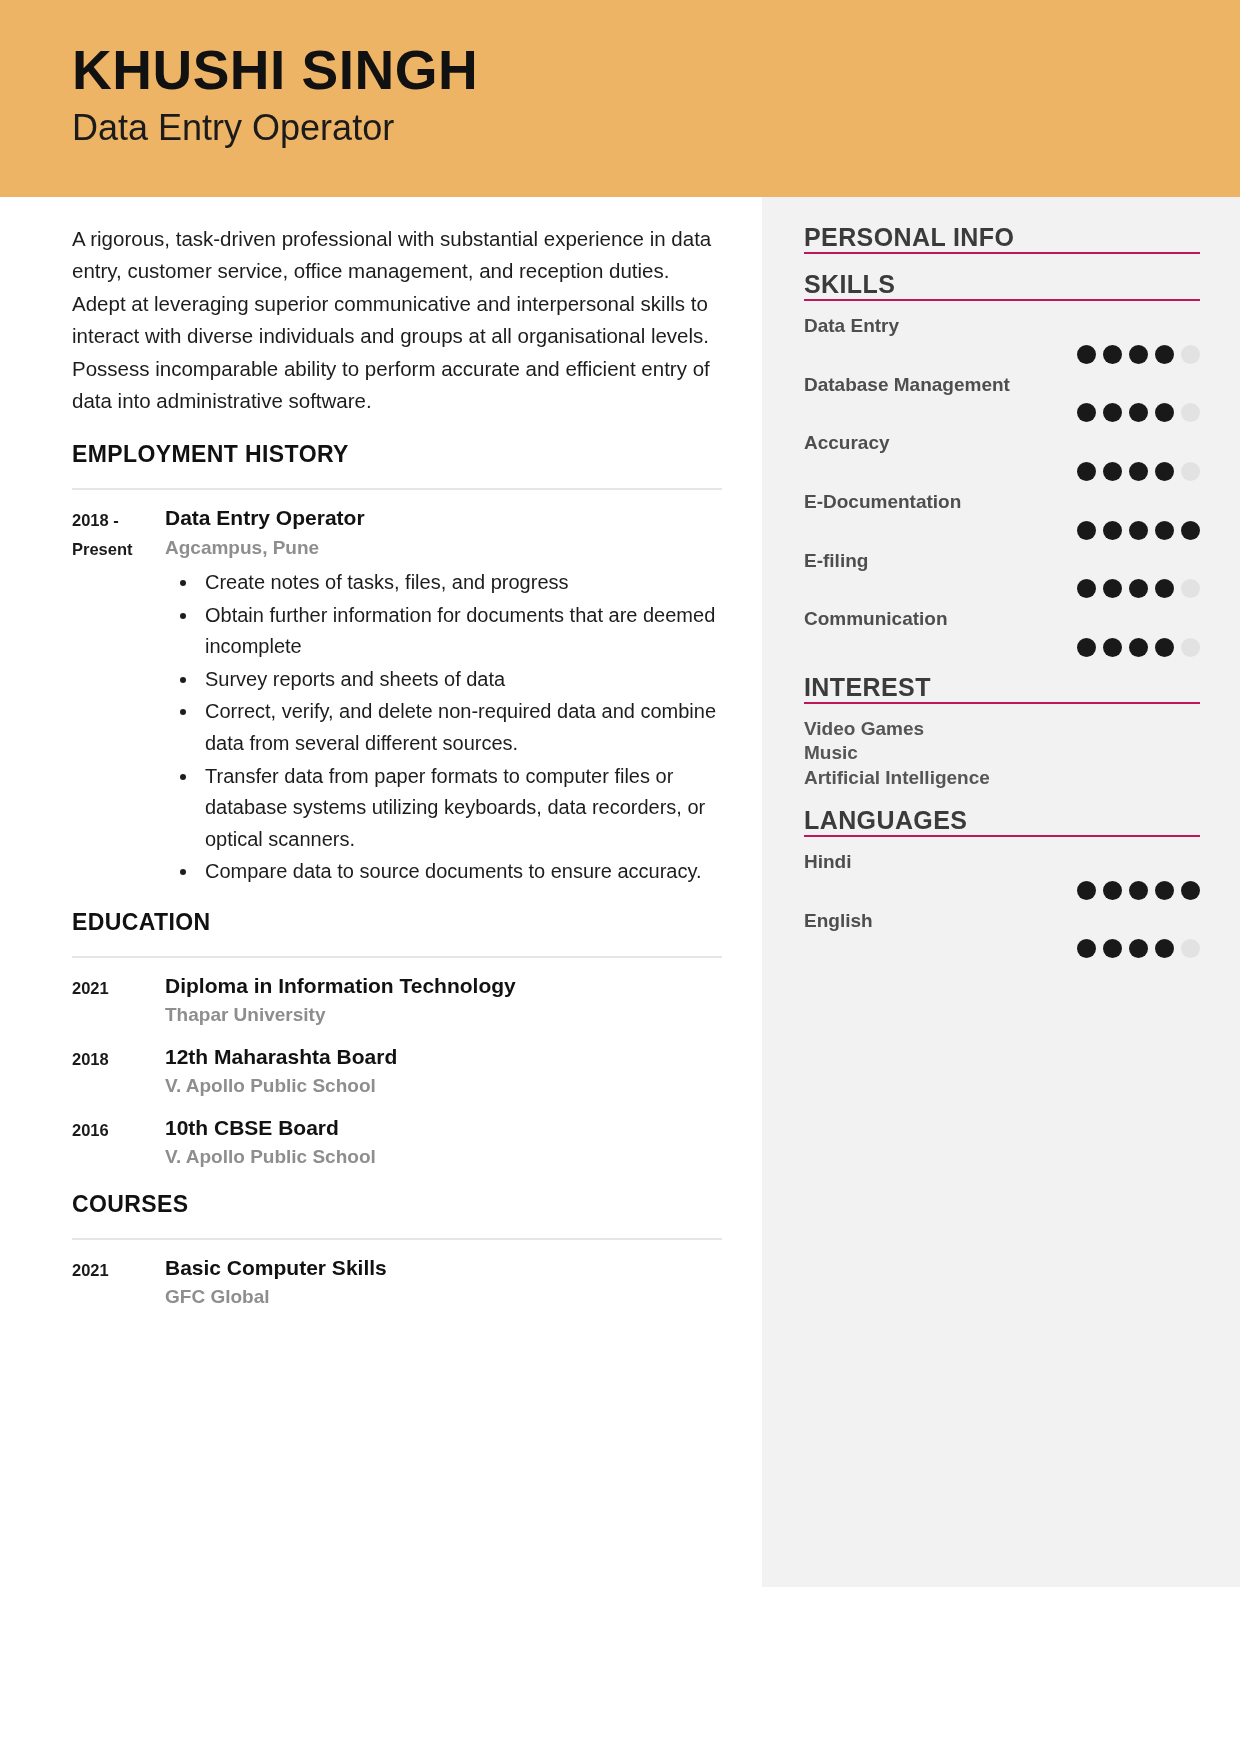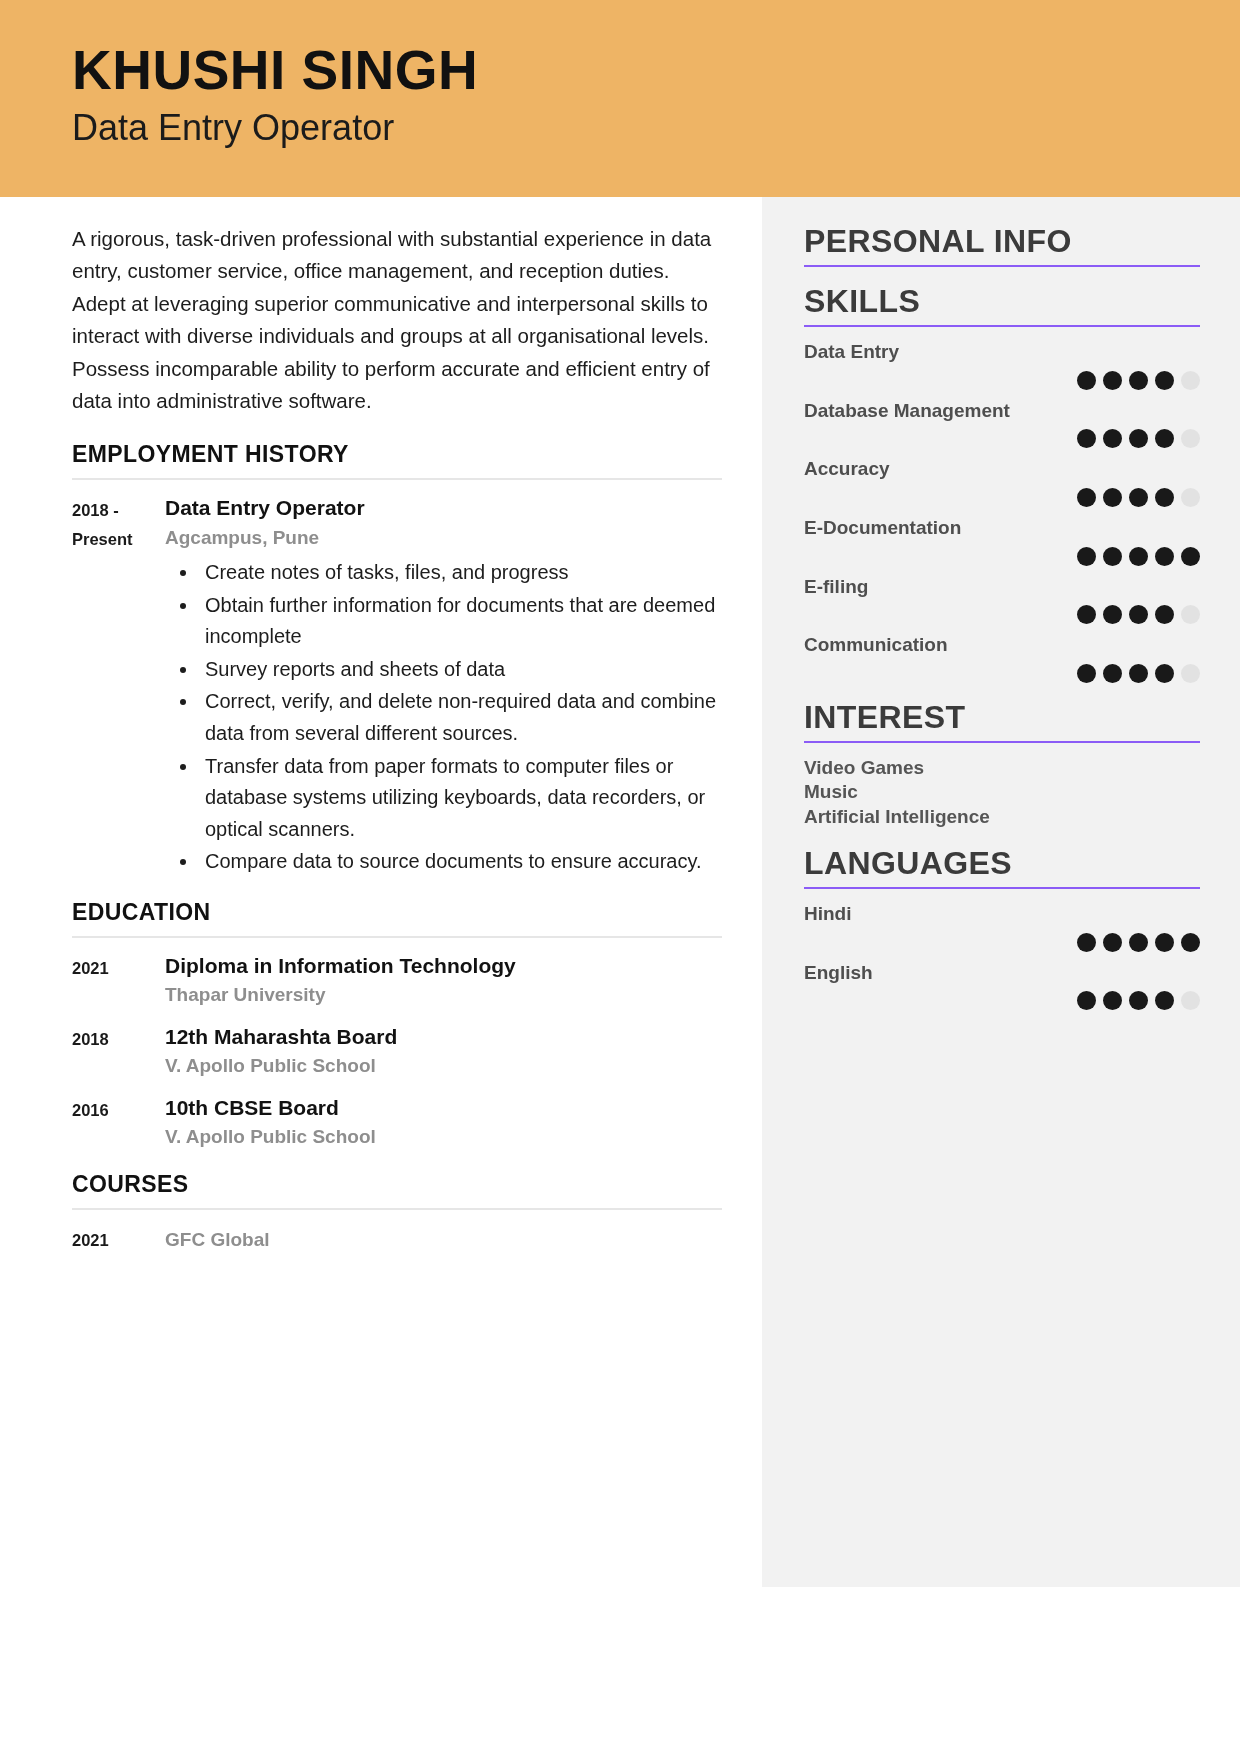--- a/index.html
+++ b/index.html
@@ -62,21 +62,21 @@
     color: #1d1d1d;
     margin-bottom: 24px;
   }
 
   
   .sec-head {
     font-size: 23px;
     font-weight: 700;
     letter-spacing: 0.4px;
     color: #111111;
-    padding-bottom: 10px;
+    padding-bottom: 20px;
     border-bottom: 2px solid #e6e6e6;
     margin-bottom: 14px;
   }
   .sec-block { margin-bottom: 20px; }
 
   
   .entry { display: flex; margin-bottom: 14px; }
   .entry-date {
     width: 93px;
     flex: none;
@@ -107,26 +107,25 @@
   .entry-bullets li {
     font-size: 20px;
     line-height: 1.58;
     color: #1d1d1d;
     padding-left: 6px;
     margin-bottom: 1px;
   }
 
   
   .side-head {
-    font-size: 32px;
+    font-size: 25px;
     font-weight: 700;
     letter-spacing: 0.4px;
     color: #3b3b3b;
-    padding-bottom: 5px;
-    border-bottom: 2px solid #8b5cf6;
+    border-bottom: 2px solid #be185d;
     margin-bottom: 13px;
   }
   .side-block { margin-bottom: 16px; }
   .info-label {
     font-size: 18.5px;
     font-weight: 700;
     color: #4a4a4a;
     line-height: 1.35;
   }
   .info-value {
@@ -226,20 +225,21 @@
             </div>
           </div>
       </div>
 
       <div class="sec-block">
         <div class="sec-head">COURSES</div>
         <div id="courses-entries">
             <div class="entry">
               <div class="entry-date">2021</div>
               <div class="entry-body">
+                <div class="entry-role">Basic Computer Skills</div>
                 <div class="entry-org">GFC Global</div>
               </div>
             </div>
           </div>
       </div>
 
     </div>
 
     <div class="side-col">
 

